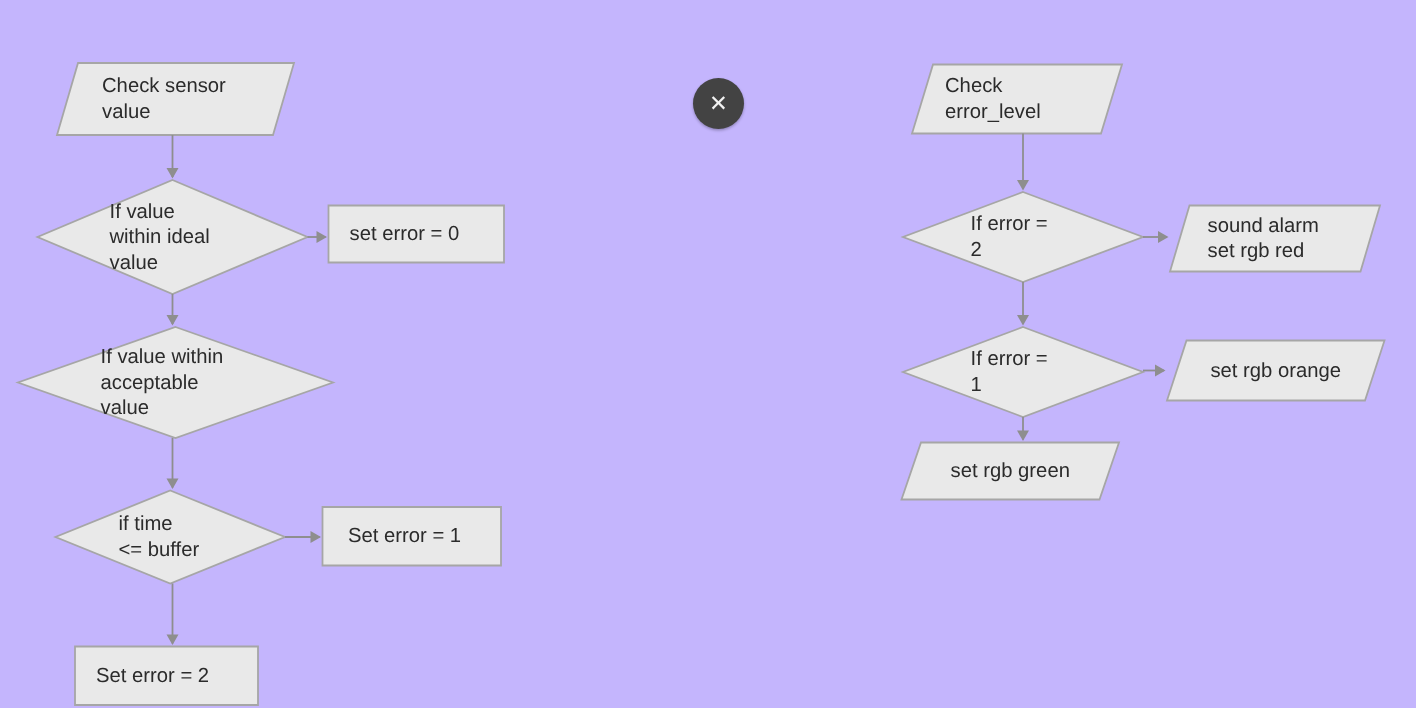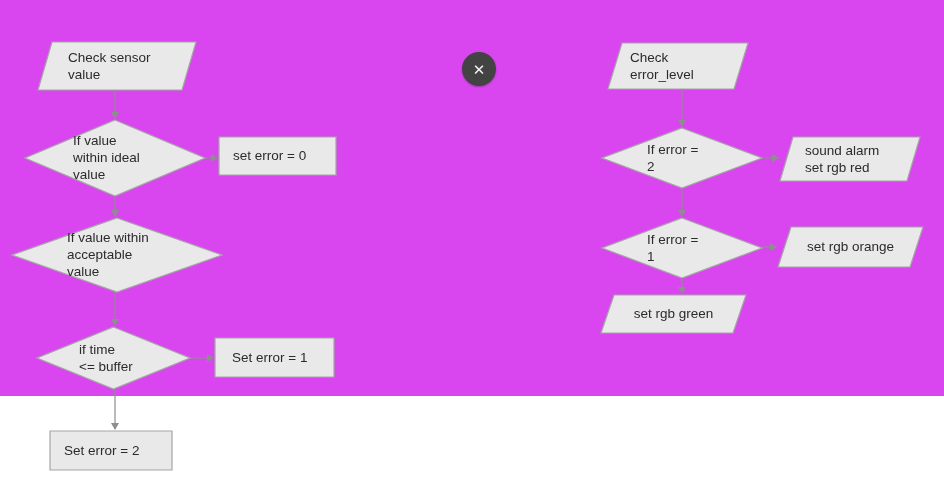--- a/index.html
+++ b/index.html
@@ -9,22 +9,22 @@
   }
   body {
     width: 944px;
     height: 484px;
     overflow: hidden;
     font-family: "Liberation Sans", sans-serif;
   }
   #canvas {
     position: relative;
     width: 944px;
-    height: 396px;
-    background: #d946ef;
+    height: 472px;
+    background: #c4b5fd;
   }
   svg.diagram {
     position: absolute;
     left: 0;
     top: 0;
     width: 944px;
     height: 484px;
   }
   .shape-fill {
     fill: #e9e9e9;

